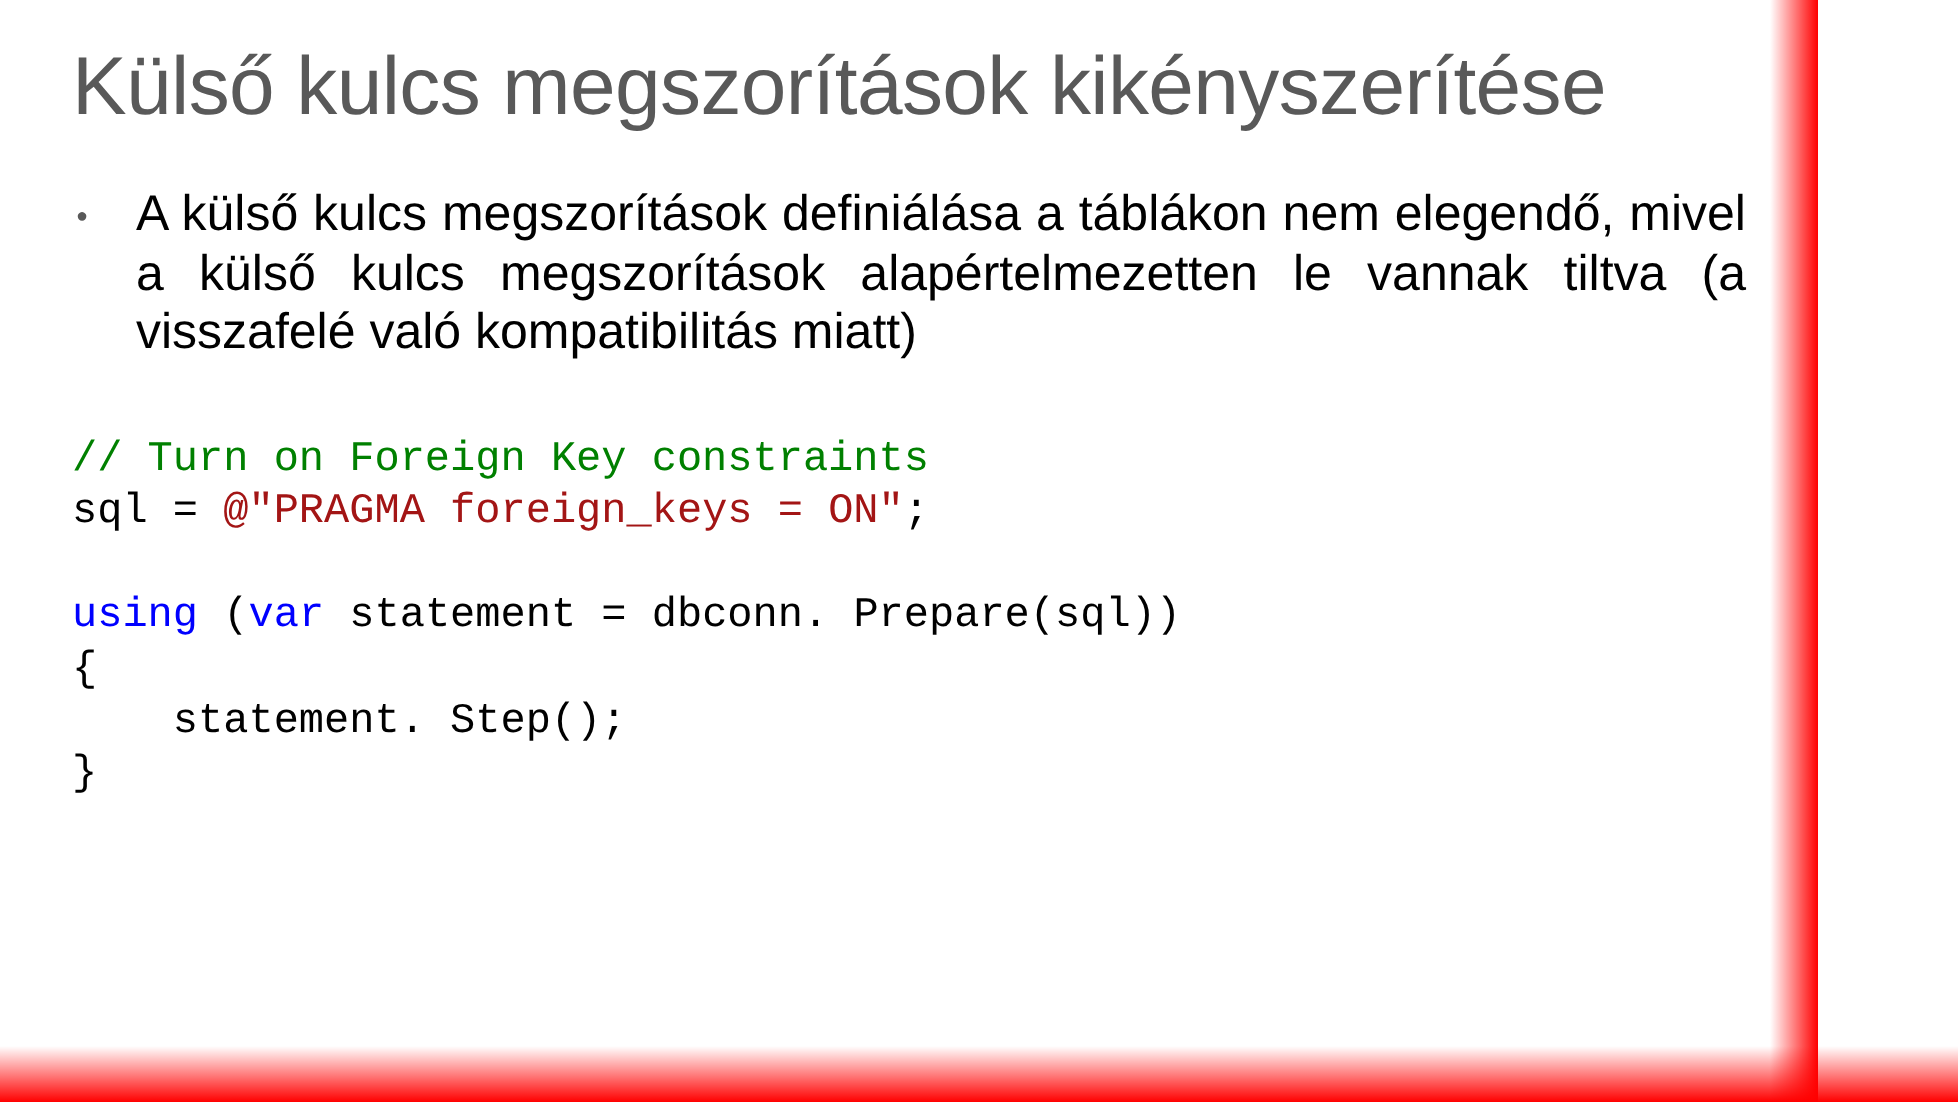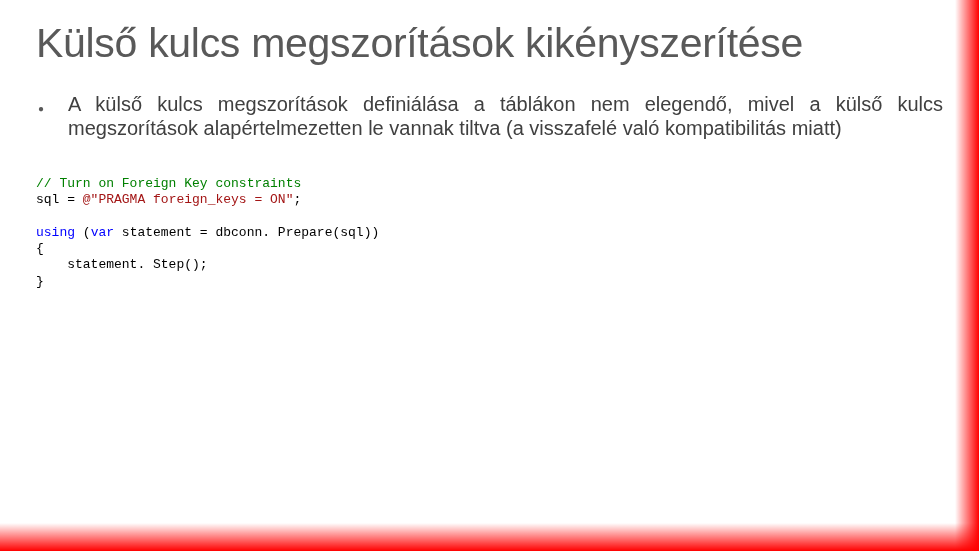--- a/index.html
+++ b/index.html
@@ -3,57 +3,57 @@
 <meta charset="utf-8">
 <style>
   * { box-sizing: border-box; margin: 0; padding: 0; }
   html, body { width: 979px; height: 551px; overflow: hidden; }
   body {
     font-family: "Segoe UI Light", "Segoe UI", Arial, sans-serif;
     background: #ffffff;
     position: relative;
   }
   .slide {
-    width: 979px;
+    width: 909px;
     height: 551px;
     position: relative;
     padding: 20px 36px 0 36px;
   }
   .title {
     font-size: 41px;
     font-weight: 300;
     color: #595959;
     letter-spacing: -0.3px;
     margin-bottom: 26px;
   }
   .bullets {
     list-style: none;
     padding-left: 32px;
-    color: #404040;
-    font-size: 20px;
+    color: #000000;
+    font-size: 25px;
     font-weight: 300;
     line-height: 1.18;
   }
   .bullets li {
     position: relative;
     margin-bottom: 2px;
     text-align: justify;
   }
   .bullets li::before {
     content: "●";
     position: absolute;
     left: -30px;
     top: 10px;
     font-size: 10px;
     color: #595959;
   }
   .code {
     margin-top: 36px;
     font-family: Consolas, "Courier New", monospace;
-    font-size: 13px;
+    font-size: 21px;
     color: #000;
     line-height: 1.25;
     white-space: pre;
   }
   .c-green { color: #008000; }
   .c-blue  { color: #0000ff; }
   .c-brown { color: #a31515; }
 
   
   .edge-right {

